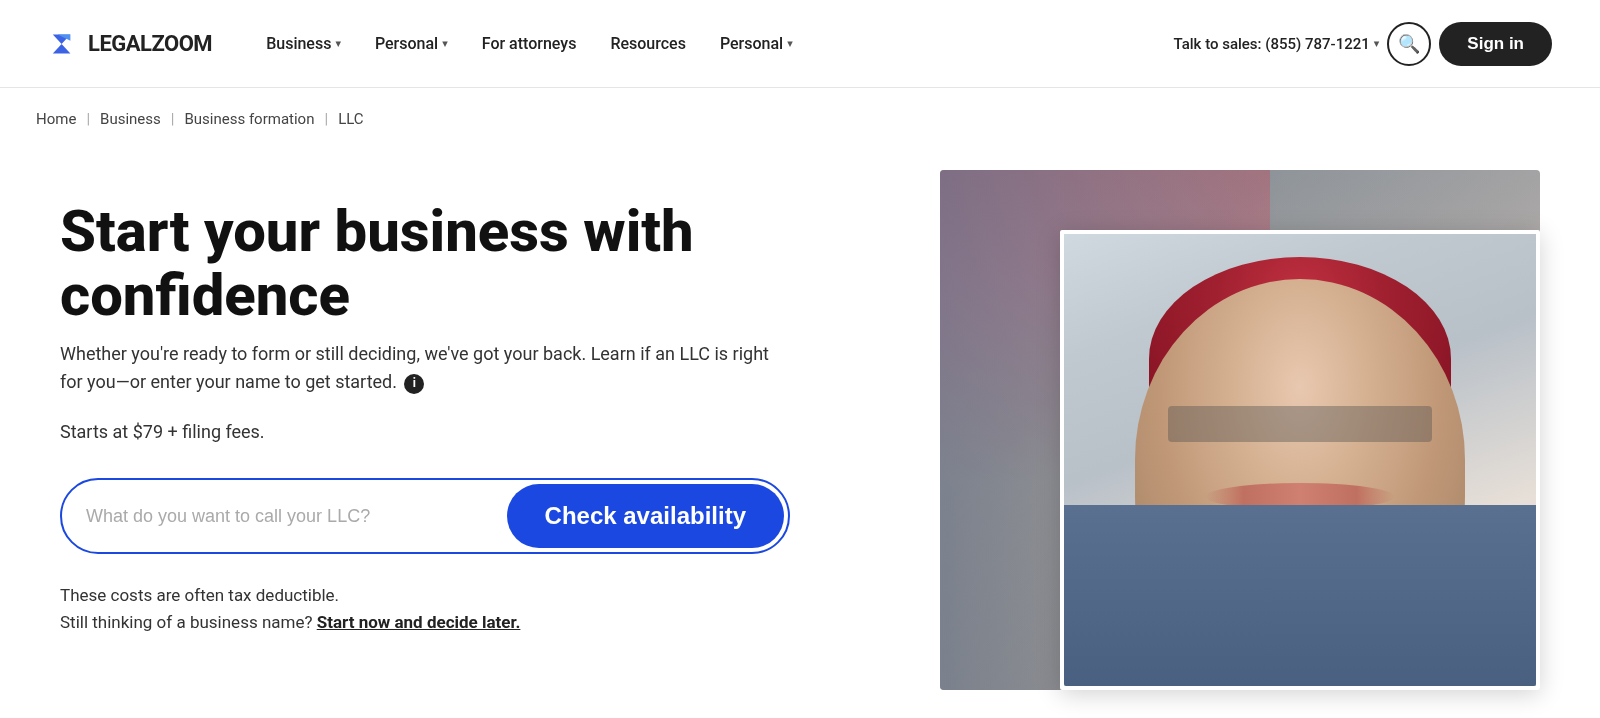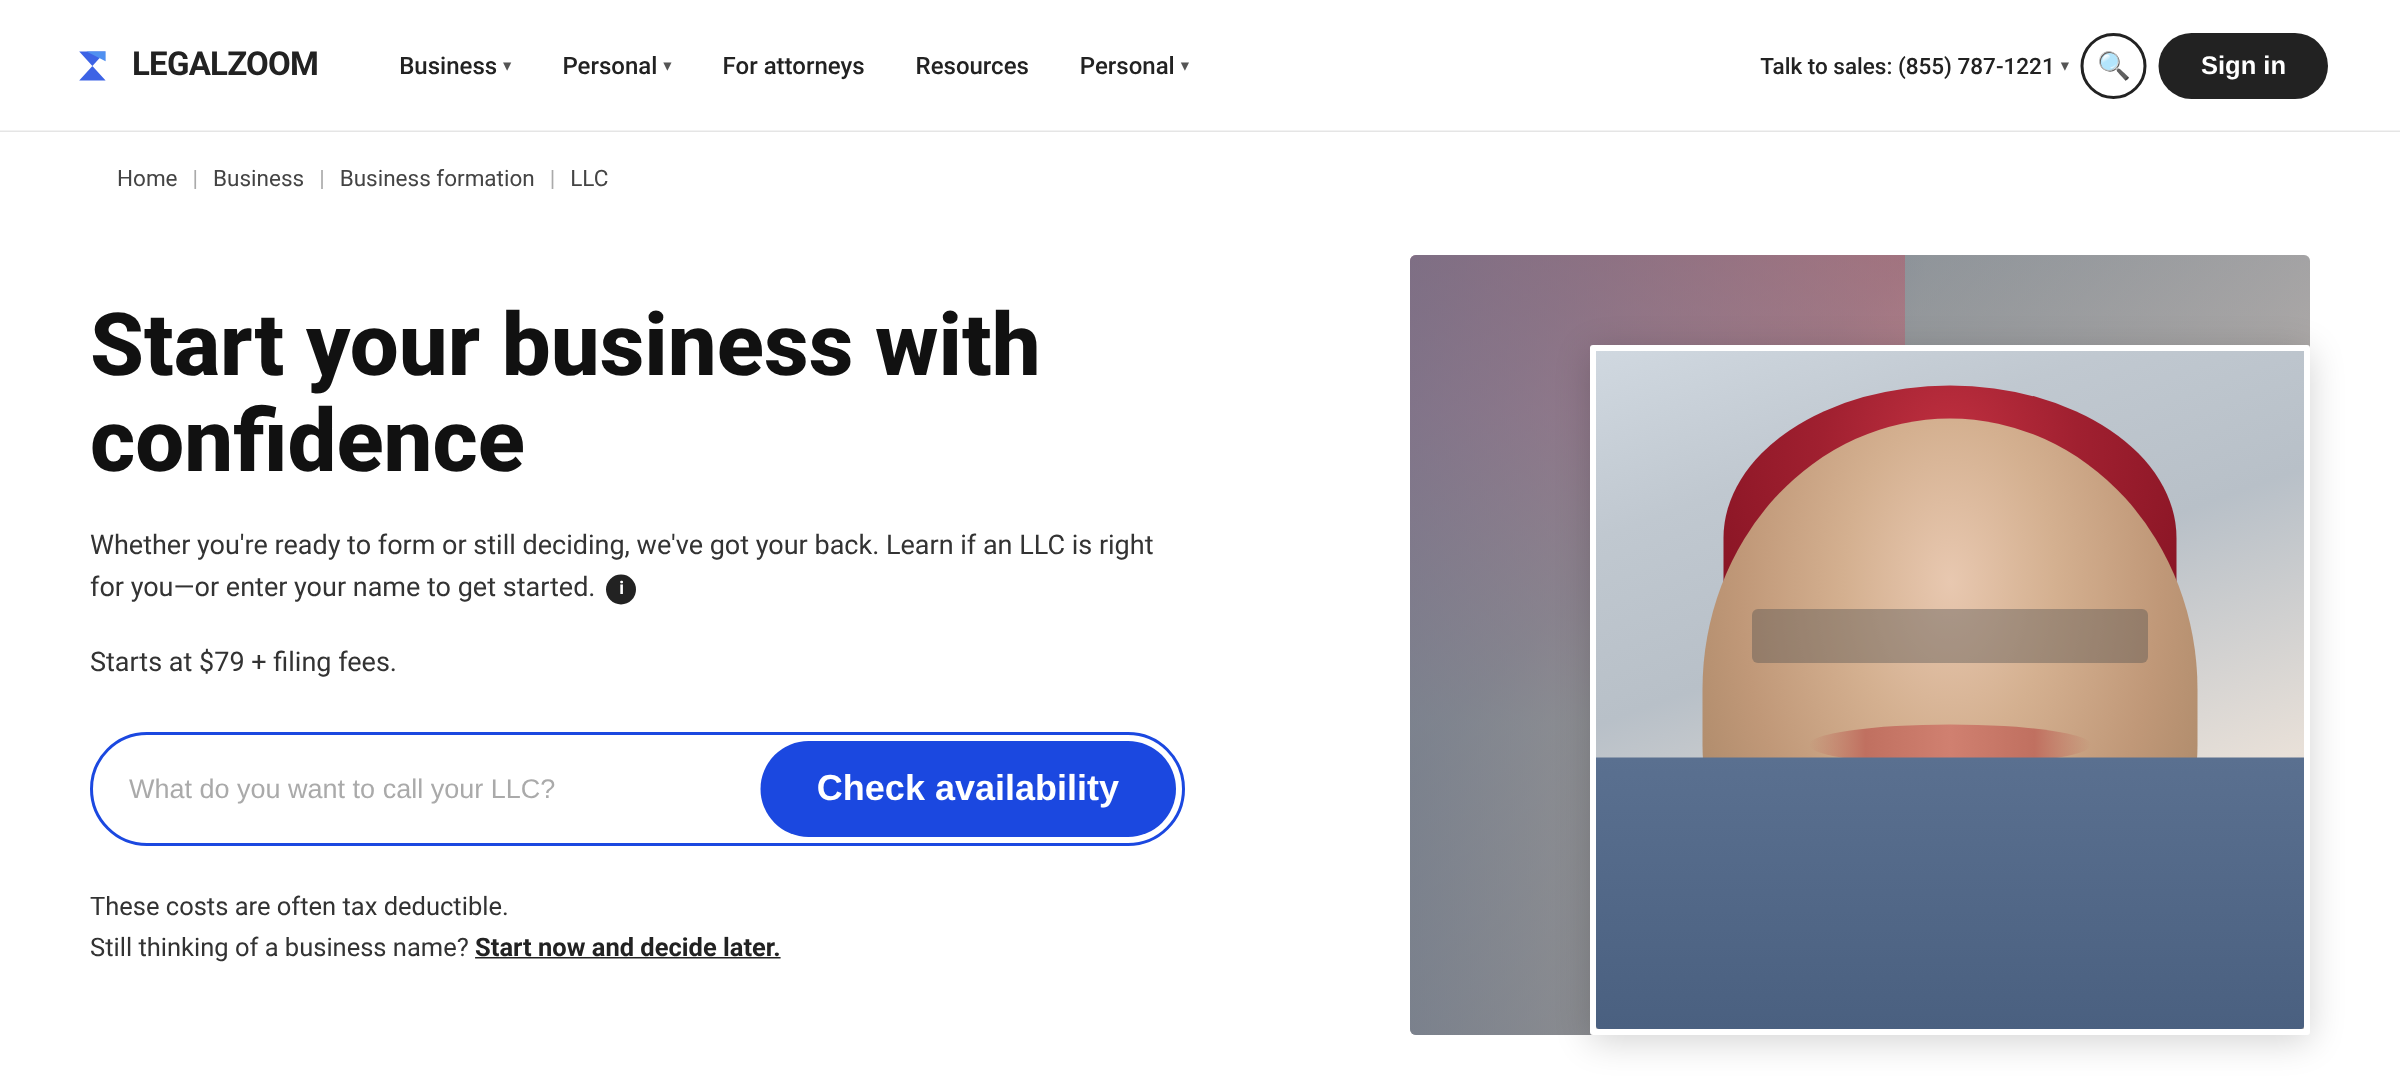--- a/index.html
+++ b/index.html
@@ -12,29 +12,29 @@
     .logo-text { font-size: 22px; font-weight: 700; letter-spacing: -0.5px; color: #222; }
     .nav-links { display: flex; align-items: center; gap: 6px; flex: 1; }
     .nav-item { display: flex; align-items: center; gap: 4px; padding: 8px 14px; font-size: 16px; font-weight: 500; color: #222; cursor: pointer; text-decoration: none; white-space: nowrap; }
     .chevron { font-size: 11px; color: #555; }
     .nav-right { display: flex; align-items: center; gap: 8px; margin-left: auto; }
     .talk-to-sales { display: flex; align-items: center; gap: 4px; font-size: 15px; font-weight: 500; color: #222; cursor: pointer; white-space: nowrap; }
     .search-btn { width: 44px; height: 44px; border-radius: 50%; border: 2px solid #222; background: #fff; display: flex; align-items: center; justify-content: center; cursor: pointer; font-size: 18px; }
     .sign-in-btn { background: #222; color: #fff; border: none; border-radius: 50px; padding: 12px 28px; font-size: 17px; font-weight: 600; cursor: pointer; white-space: nowrap; }
 
     
-    .breadcrumb { display: flex; align-items: center; gap: 10px; padding: 22px 78px; font-size: 15px; color: #444; }
+    .breadcrumb { display: flex; align-items: center; gap: 10px; padding: 22px 36px; font-size: 15px; color: #444; }
     .breadcrumb a { color: #444; text-decoration: none; }
     .breadcrumb .sep { color: #aaa; }
     .breadcrumb .current { color: #444; }
 
     
     .main { display: flex; align-items: flex-start; padding: 20px 60px 40px 60px; gap: 60px; }
     .hero-left { flex: 0 0 820px; padding-top: 30px; }
-    .hero-title { font-size: 58px; font-weight: 800; line-height: 1.1; color: #111; margin-bottom: 22px; }
+    .hero-title { font-size: 58px; font-weight: 800; line-height: 1.1; color: #111; margin-bottom: 12px; }
     .hero-desc { font-size: 18px; line-height: 1.6; color: #333; margin-bottom: 24px; max-width: 720px; }
     .hero-price { font-size: 18px; color: #333; margin-bottom: 36px; }
     .hero-price strong { font-weight: 400; }
     .info-icon { display: inline-flex; align-items: center; justify-content: center; width: 20px; height: 20px; border-radius: 50%; background: #222; color: #fff; font-size: 12px; font-weight: 700; cursor: pointer; vertical-align: middle; margin-left: 3px; }
 
     
     .search-form { display: flex; align-items: center; border: 2.5px solid #1b48e0; border-radius: 50px; overflow: hidden; background: #fff; max-width: 730px; margin-bottom: 28px; }
     .search-input { flex: 1; border: none; outline: none; font-size: 18px; padding: 18px 24px; color: #8b5cf6; background: transparent; }
     .search-input::placeholder { color: #aaa; }
     .check-btn { background: #1b48e0; color: #fff; border: none; border-radius: 50px; padding: 18px 38px; font-size: 24px; font-weight: 700; cursor: pointer; white-space: nowrap; margin: 4px; }

